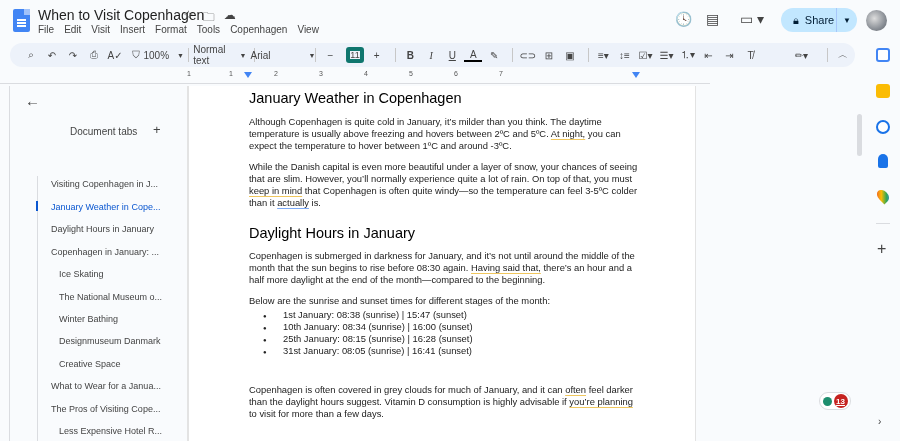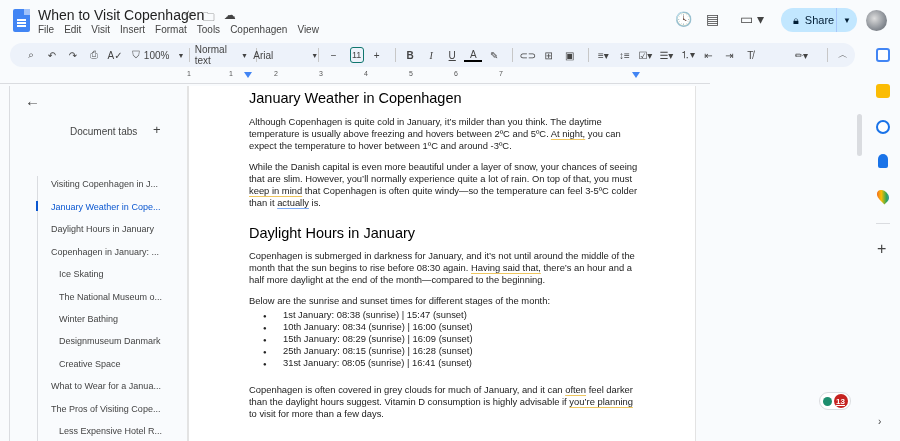--- a/index.html
+++ b/index.html
@@ -20,21 +20,21 @@
   .share-main { display: flex; align-items: center; gap: 6px; padding-left: 12px; width: 56px; height: 100%; border-right: 1px solid #a8c7fa; }
   .share-caret { flex: 1; text-align: center; font-size: 8px; }
   .avatar { position: absolute; left: 866px; top: 10px; width: 21px; height: 21px; border-radius: 50%; background: radial-gradient(circle at 40% 40%, #ddd, #8a8f96 60%, #5a5f66); }
 
   
   .toolbar { position: absolute; left: 10px; top: 43px; width: 845px; height: 24px; background: #edf2fa; border-radius: 12px; display: flex; align-items: center; padding-left: 12px; font-size: 10px; color: #444; }
   .tb { display: inline-flex; align-items: center; justify-content: center; height: 20px; min-width: 18px; margin-right: 3px; cursor: pointer; }
   .tb-sep { width: 1px; height: 14px; background: #c7c7c7; margin: 0 6px; }
   .tb-select { display: inline-flex; align-items: center; gap: 8px; padding: 0 4px; }
   .tb-caret { font-size: 7px; }
-  .font-size-box { width: 22px; height: 16px; border: 1px solid #0f766e; border-radius: 3px; display: inline-flex; align-items: center; justify-content: center; font-size: 9px; margin: 0 4px; }
+  .font-size-box { width: 22px; height: 16px; border: 4px solid #0f766e; border-radius: 3px; display: inline-flex; align-items: center; justify-content: center; font-size: 9px; margin: 0 4px; }
 
   
   .ruler-left { position: absolute; left: 0; top: 86px; width: 10px; height: 355px; border-right: 1px solid #dadce0; }
   .ruler-top { position: absolute; left: 0; top: 70px; width: 710px; height: 14px; border-bottom: 1px solid #dadce0; }
   .ruler-num { position: absolute; top: 0; font-size: 7px; color: #555; }
   .indent-marker { position: absolute; top: 2px; width: 0; height: 0; border-left: 4px solid transparent; border-right: 4px solid transparent; border-top: 6px solid #4285f4; }
 
   
   .sidebar { position: absolute; left: 12px; top: 86px; width: 176px; height: 355px; background: #f9fbfd; border-right: 1px solid #e3e3e3; }
   .back-arrow { position: absolute; left: 13px; top: 6px; font-size: 15px; color: #444; cursor: pointer; }
@@ -196,21 +196,20 @@
     <div class="content">
       <div class="h2" style="top:4px">January Weather in Copenhagen</div>
       <p class="para" style="top:30px"><span>Although Copenhagen is quite cold in January, it’s milder than you think. The daytime temperature is usually above freezing and hovers between 2ºC and 5ºC. </span><span class="squiggle-y">At night,</span><span> you can expect the temperature to hover between 1ºC and around -3ºC.</span></p>
       <p class="para" style="top:75px"><span>While the Danish capital is even more beautiful under a layer of snow, your chances of seeing that are slim. However, you’ll normally experience quite a lot of rain. On top of that, you must </span><span class="squiggle-y">keep in mind</span><span> that Copenhagen is often quite windy—so the temperature can feel 3-5ºC colder than it </span><span class="squiggle-b">actually</span><span> is.</span></p>
       <div class="h2" style="top:139px">Daylight Hours in January</div>
       <p class="para" style="top:164px"><span>Copenhagen is submerged in darkness for January, and it’s not until around the middle of the month that the sun begins to rise before 08:30 again. </span><span class="squiggle-y">Having said that,</span><span> there’s an hour and a half more daylight at the end of the month—compared to the beginning.</span></p>
       <p class="para" style="top:209px">Below are the sunrise and sunset times for different stages of the month:</p>
       <ul class="bullets">
         <li>1st January: 08:38 (sunrise) | 15:47 (sunset)</li>
         <li>10th January: 08:34 (sunrise) | 16:00 (sunset)</li>
-        <li>15th January: 08:29 (sunrise) | 16:09 (sunset)</li>
         <li>25th January: 08:15 (sunrise) | 16:28 (sunset)</li>
         <li>31st January: 08:05 (sunrise) | 16:41 (sunset)</li>
       </ul>
       <p class="para" style="top:298px;width:394px"><span>Copenhagen is often covered in grey clouds for much of January, and it can </span><span class="squiggle-y">often</span><span> feel darker than the daylight hours suggest. Vitamin D consumption is highly advisable if </span><span class="squiggle-y">you’re planning</span><span> to visit for more than a few days.</span></p>
     </div>
   </div>
 
   <div class="scrollbar"></div>
 
   <div class="side-panel">

